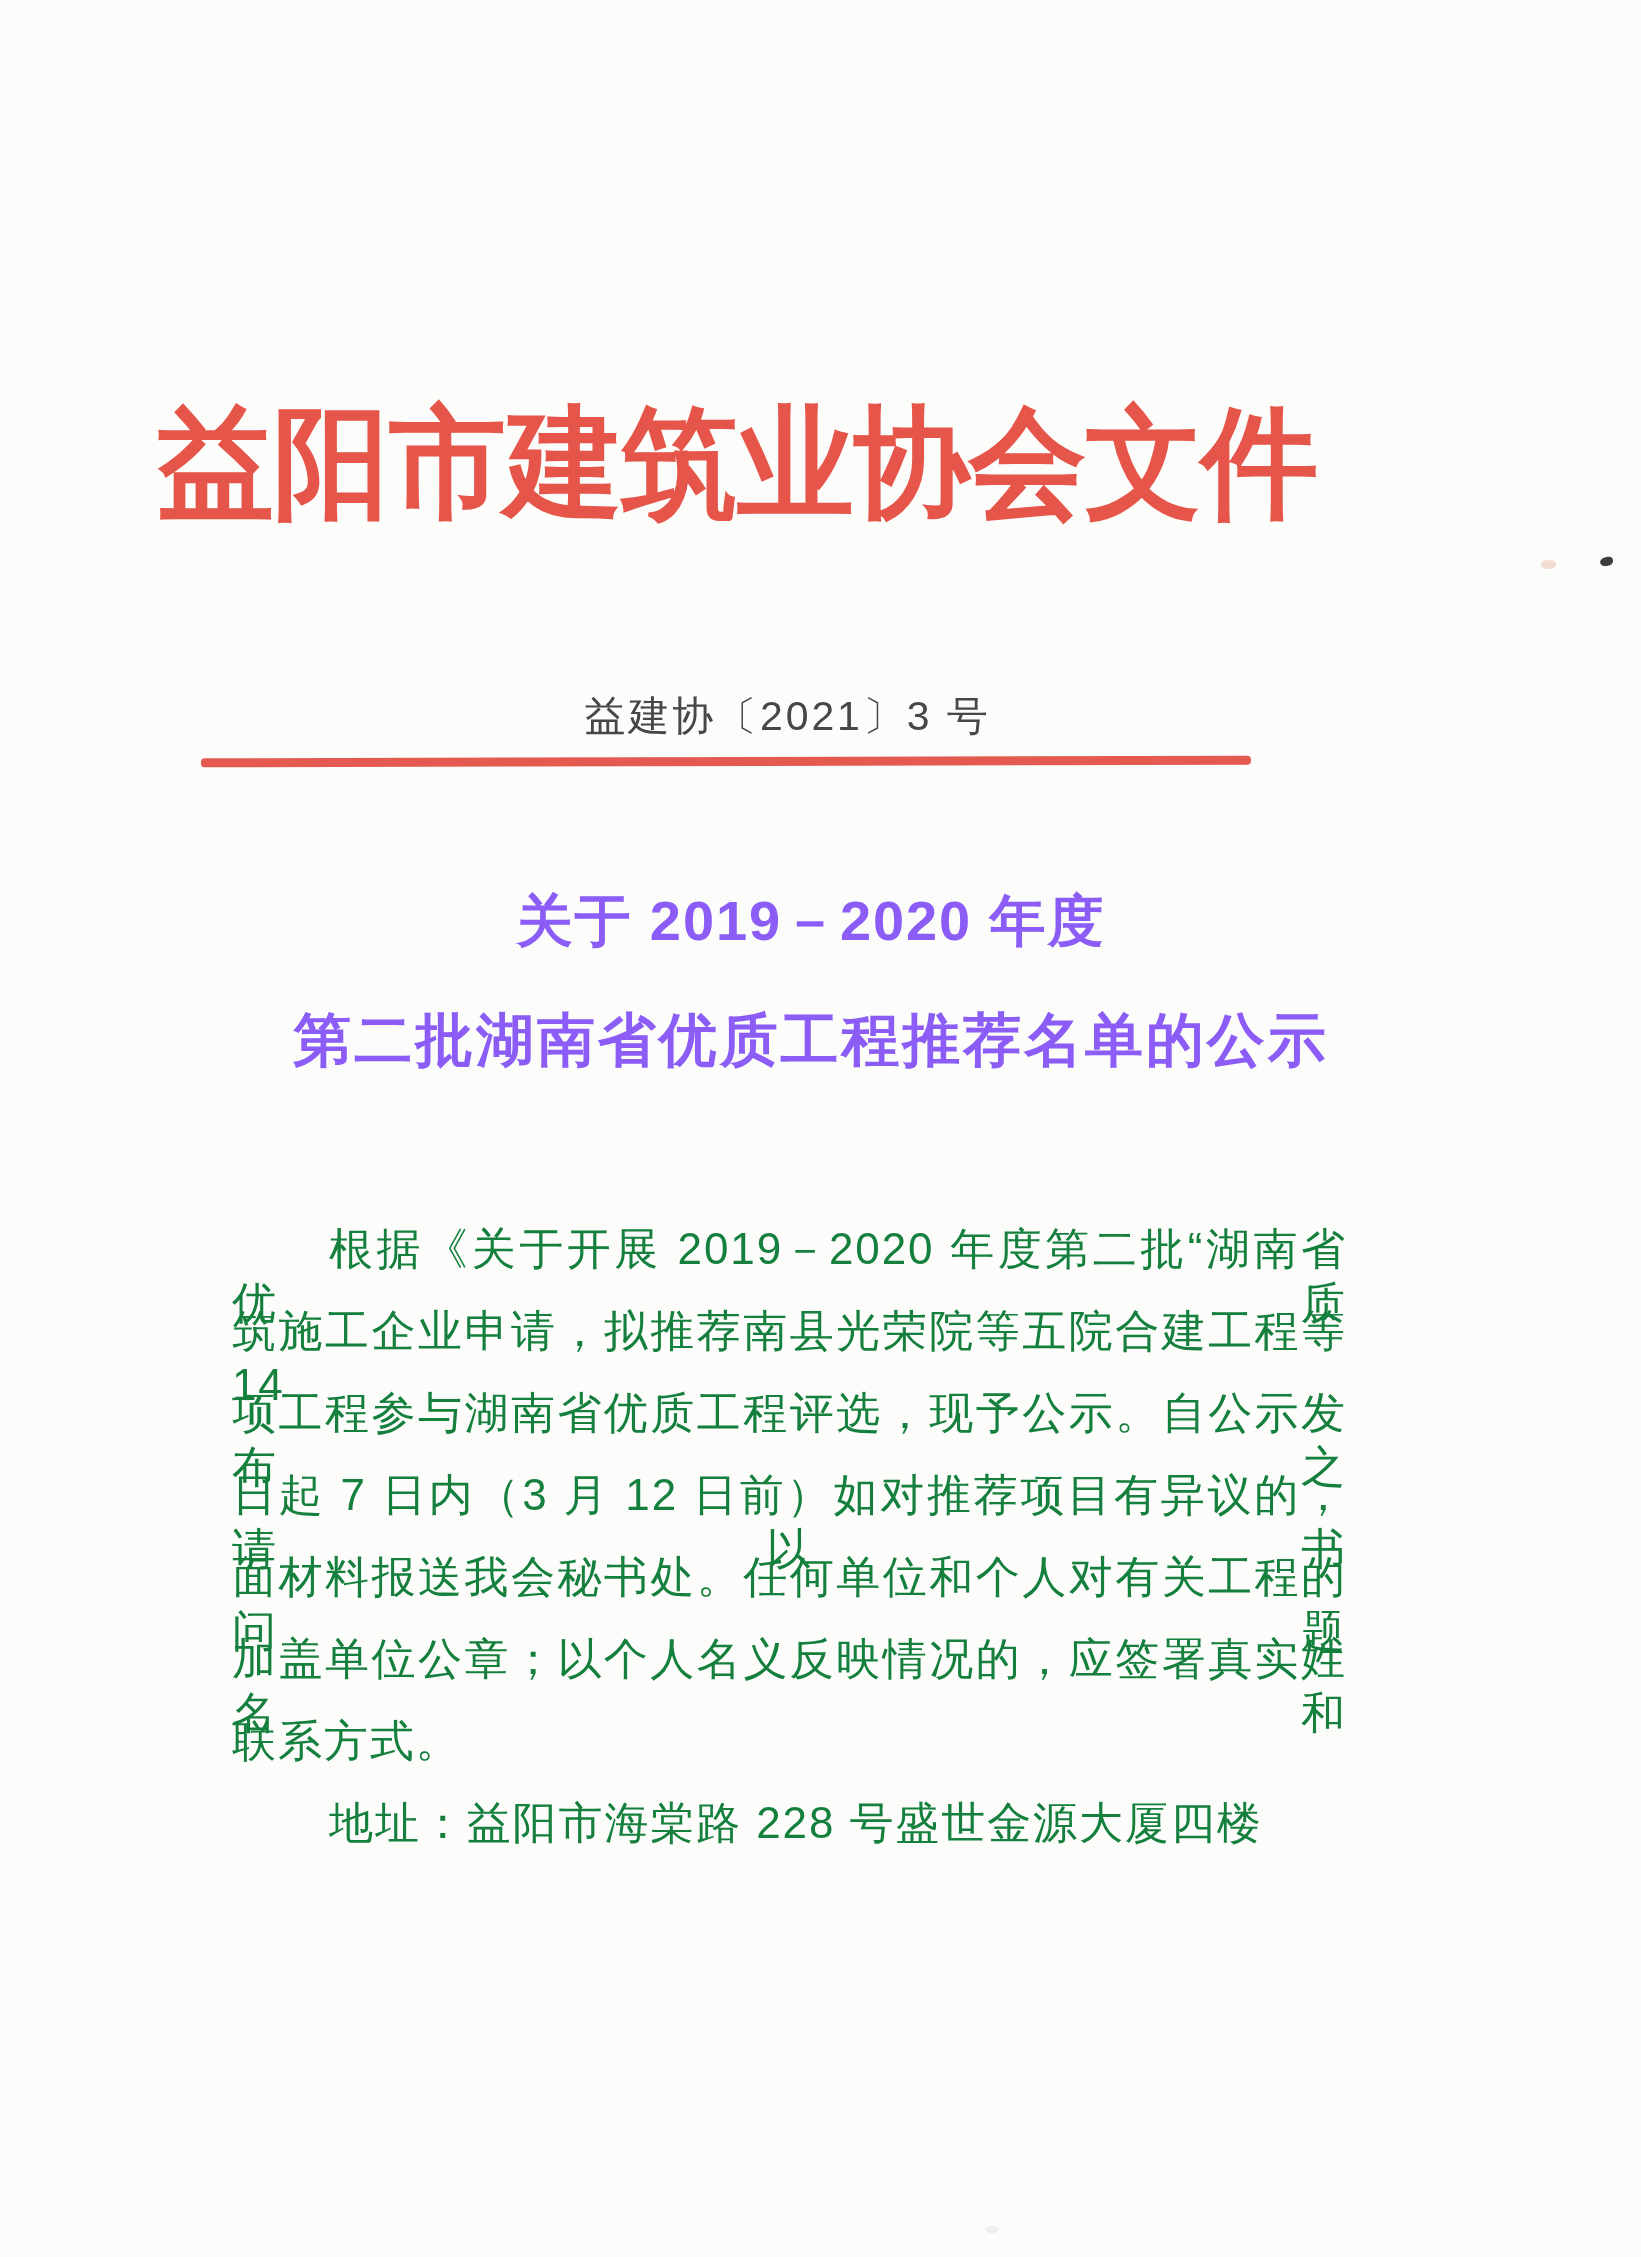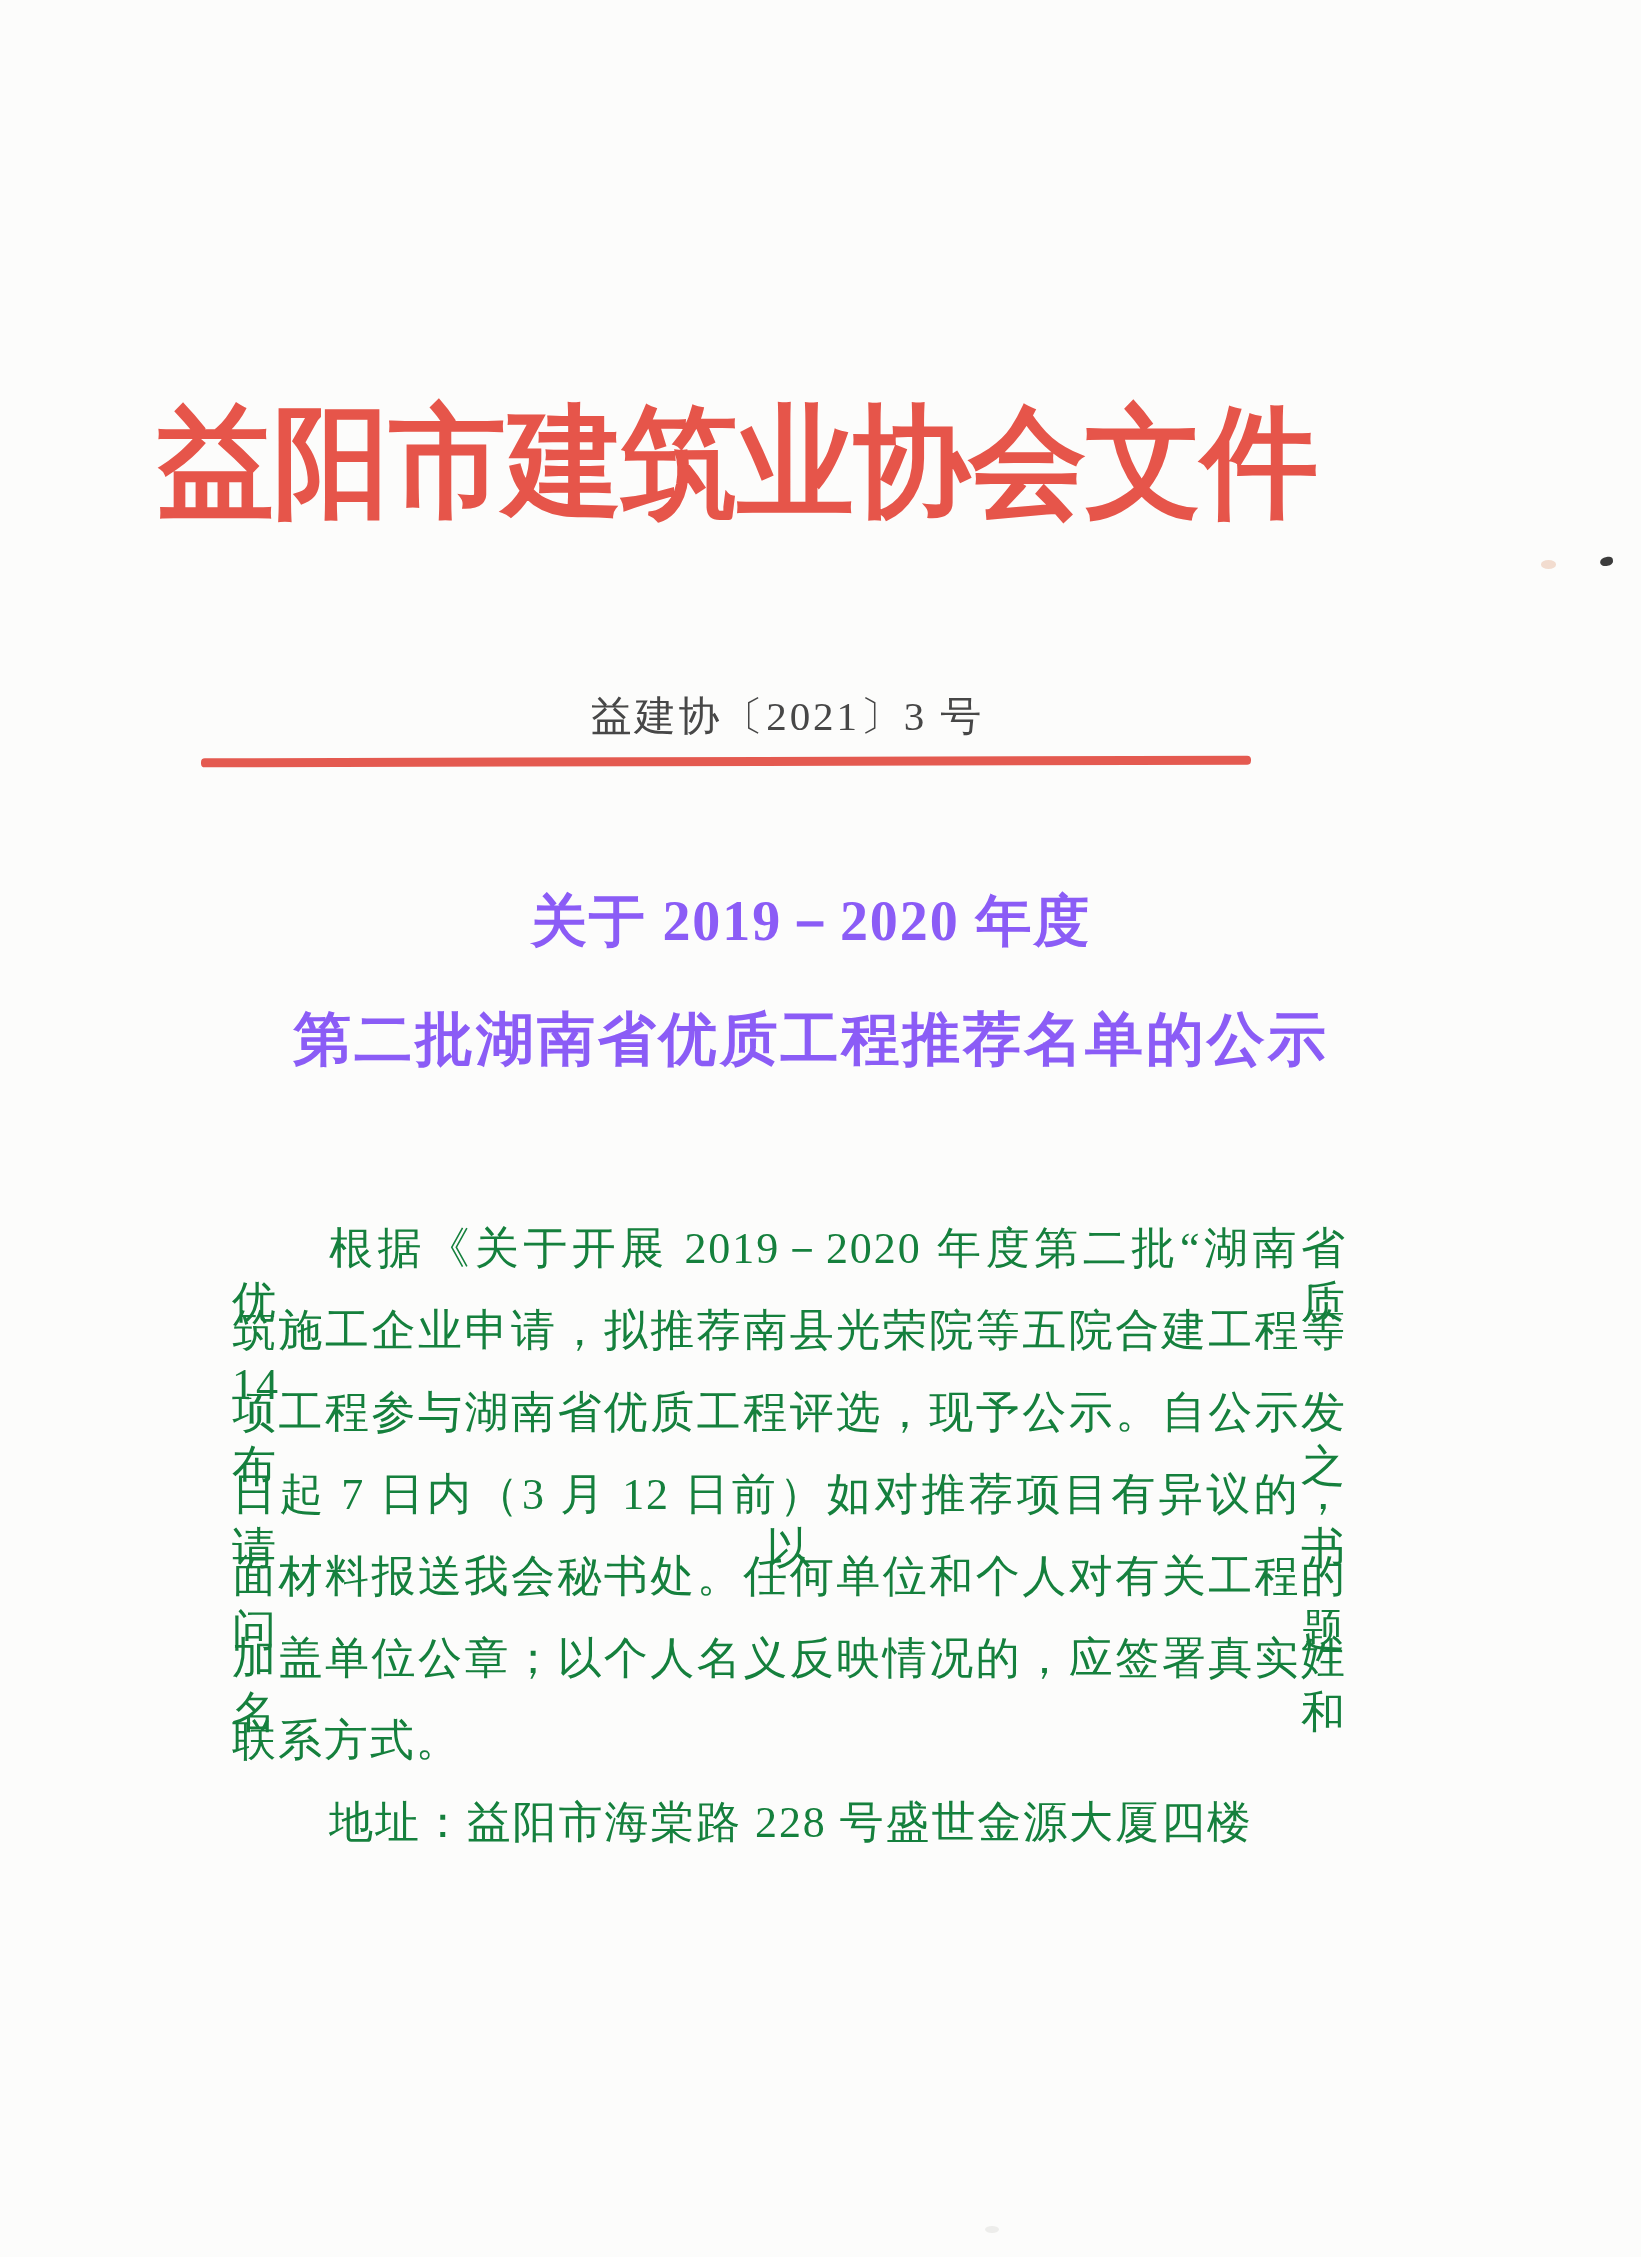--- a/index.html
+++ b/index.html
@@ -6,21 +6,21 @@
     margin: 0;
     padding: 0;
     background: #e9e9e9;
   }
   .page {
     position: relative;
     width: 1641px;
     height: 2257px;
     background: #fcfcfb;
     overflow: hidden;
-    font-family: Liberation Serif, serif;
+    font-family: Liberation Sans, sans-serif;
   }
   
   .org-title {
     position: absolute;
     left: 157px;
     top: 390px;
     width: 1168px;
     font-size: 117px;
     line-height: 145px;
     font-weight: 700;

